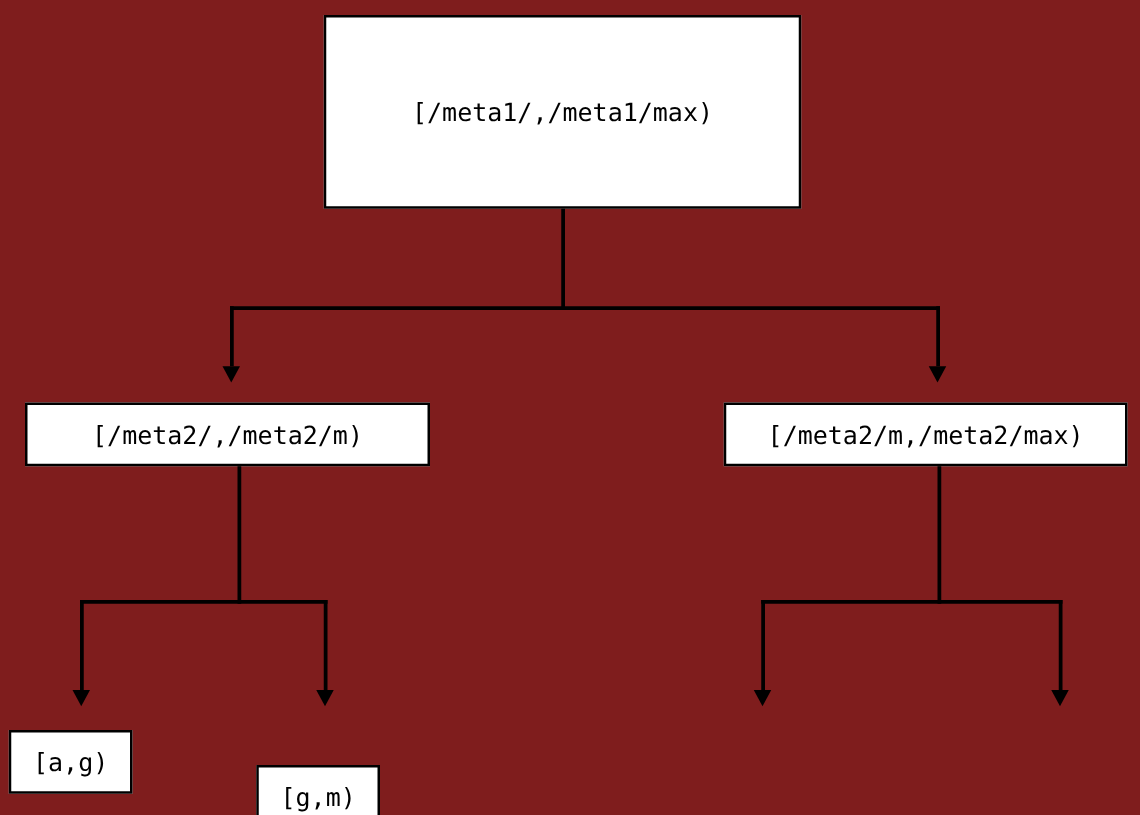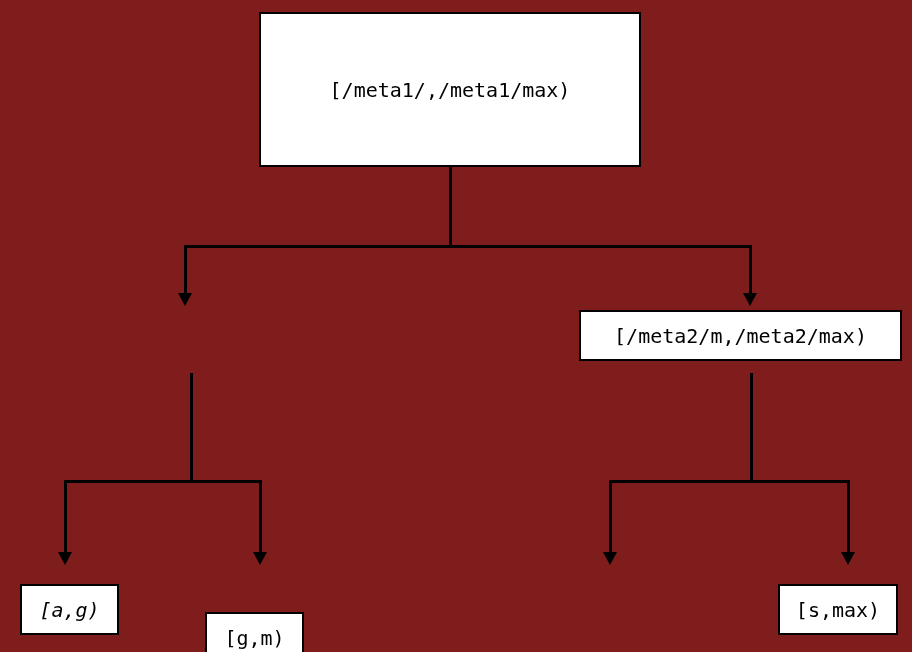--- a/index.html
+++ b/index.html
@@ -43,31 +43,30 @@
   }
   
   #node-meta2-low {
     left: 20px;
     top: 322px;
     width: 324px;
     height: 51px;
   }
   #node-meta2-high {
     left: 579px;
-    top: 310px;
+    top: 322px;
     width: 323px;
     height: 51px;
   }
   
   #node-a-g {
-    left: 20px;
+    left: 7px;
     top: 584px;
     width: 99px;
     height: 51px;
-    font-style: italic;
   }
   #node-g-m {
     left: 205px;
     top: 584px;
     width: 99px;
     height: 51px;
     margin-top: 28px;
   }
   #node-m-s {
     left: 553px;
@@ -114,20 +113,23 @@
   <div class="vline" style="left:449px; top:167px; height:80px;"></div>
 
   <div class="hline" style="left:184px; top:245px; width:568px;"></div>
 
   <div class="vline" style="left:184px; top:245px; height:48px;"></div>
   <div class="arrowhead" style="left:178px; top:293px;"></div>
 
   <div class="vline" style="left:749px; top:245px; height:48px;"></div>
   <div class="arrowhead" style="left:743px; top:293px;"></div>
 
+  <div class="node" id="node-meta2-low">
+    <span class="node-label">[/meta2/,/meta2/m)</span>
+  </div>
 
   <div class="node" id="node-meta2-high">
     <span class="node-label">[/meta2/m,/meta2/max)</span>
   </div>
 
   <div class="vline" style="left:190px; top:373px; height:110px;"></div>
   <div class="hline" style="left:64px; top:480px; width:198px;"></div>
   <div class="vline" style="left:64px; top:480px; height:72px;"></div>
   <div class="arrowhead" style="left:58px; top:552px;"></div>
   <div class="vline" style="left:259px; top:480px; height:72px;"></div>
@@ -142,17 +144,14 @@
 
   <div class="node" id="node-a-g">
     <span class="node-label">[a,g)</span>
   </div>
 
   <div class="node" id="node-g-m">
     <span class="node-label">[g,m)</span>
   </div>
 
 
-  <div class="node" id="node-s-max">
-    <span class="node-label">[s,max)</span>
-  </div>
 
 </div>
 
 </body></html>

